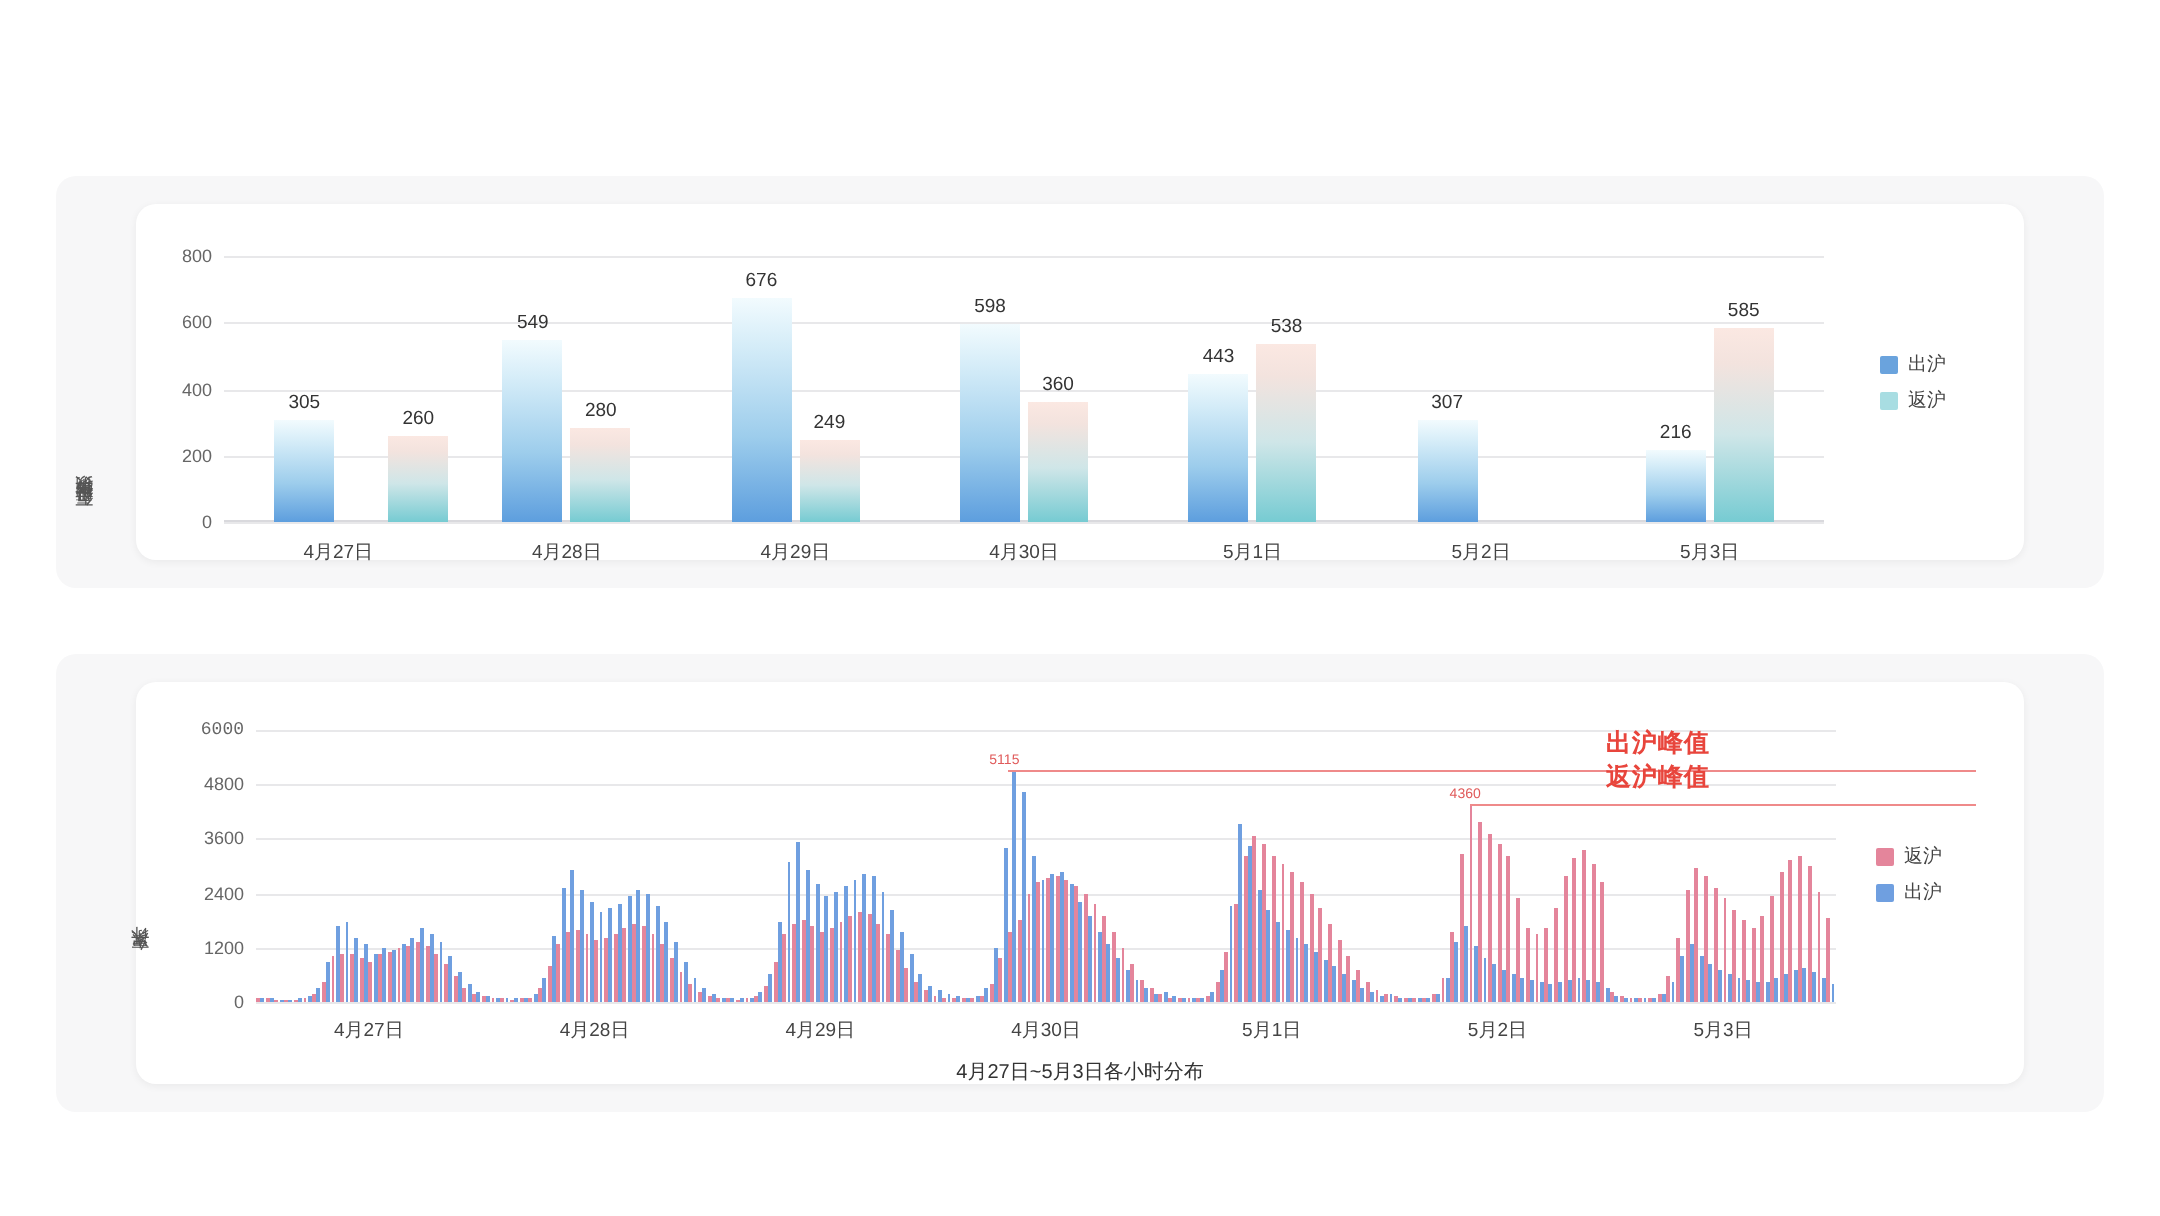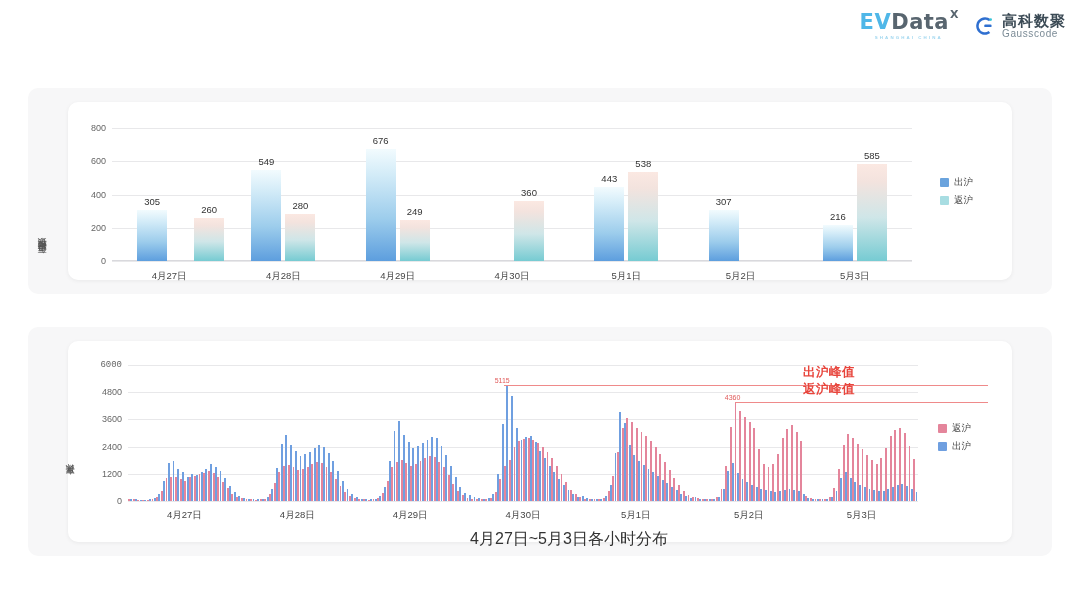--- a/index.html
+++ b/index.html
@@ -85,21 +85,21 @@
   .gridline {
     position: absolute; left: 0; right: 0; height: 1px;
     background: #e8e8ea;
   }
   .xlabel {
     position: absolute; transform: translateX(-50%);
     font-size: 9.5px; color: #444; white-space: nowrap;
   }
   .xcaption {
     position: absolute; left: 50%; transform: translateX(-50%);
-    font-size: 16px; color: #333; white-space: nowrap; margin-left: 29px;
+    font-size: 10px; color: #333; white-space: nowrap;
   }
 
   
   #chart1 { left: 112px; top: 128px; width: 800px; height: 133px; }
   #chart1 .plot { position: absolute; left: 0; top: 0; right: 0; bottom: 0; }
   .bar {
     position: absolute; bottom: 0; width: 30px;
   }
   .bar.out  { background: linear-gradient(to bottom, #f2fbfe 0%, #d4ecf8 22%, #9dcdec 62%, #5d9ede 100%); }
   .bar.back { background: linear-gradient(to bottom, #fbe8e2 0%, #f3e3de 18%, #cfe6e8 55%, #76cbd2 100%); }
@@ -138,45 +138,20 @@
   .peaklabel {
     position: absolute; font-size: 12.5px; font-weight: 700; color: #e8453c;
     transform: translateY(-50%); white-space: nowrap; letter-spacing: .5px;
   }
 </style>
 </head>
 <body>
 
 <div class="page">
 
-  <div class="logo-bar">
-
-    <div class="logo-ev">
-      <div class="logo-ev-main">
-        <span class="ev">EV</span>
-          <span class="data">Data</span>
-          <span class="logo-ev-x">X</span>
-      </div>
-      <div class="logo-ev-sub">SHANGHAI CHINA</div>
-    </div>
-
-    <div class="logo-gc">
-      <span class="gc-mark">
-        <svg width="22" height="22" viewBox="0 0 22 22">
-          <path d="M11 2.2a8.8 8.8 0 1 0 5.2 15.9l-1.6-2.1A6.2 6.2 0 1 1 11 4.8c1.5 0 2.9.55 4 1.45l1.7-2A8.75 8.75 0 0 0 11 2.2Z" fill="#2f6fd0"></path>
-          <rect x="10.2" y="9.6" width="7.4" height="2.5" rx="1.2" fill="#2f6fd0"></rect>
-          <rect x="15.4" y="3.3" width="2.6" height="2.6" rx="1.3" fill="#35c4d8"></rect>
-        </svg>
-      </span>
-      <span class="logo-gc-text">
-        <span class="logo-gc-cn">高科数聚</span>
-        <span class="logo-gc-en">Gausscode</span>
-      </span>
-    </div>
-  </div>
 
   <div class="panel" id="panel1">
     <div class="panel-inner"></div>
   </div>
 
 
   <div class="chart" id="chart1">
     <div class="axis-y-title" id="c1-ytitle" style="left: -76px; top: 6px; height: 127px;">每万辆出行车辆数</div>
     <div class="plot" id="c1-plot">
         <div class="gridline" style="top: 133px;"></div>
@@ -195,20 +170,23 @@
           <div class="bar-val">549</div>
         </div>
         <div class="bar back" style="height: 46.55px; left: 173.429px;">
           <div class="bar-val">280</div>
         </div>
         <div class="bar out" style="height: 112.385px; left: 253.714px;">
           <div class="bar-val">676</div>
         </div>
         <div class="bar back" style="height: 41.3963px; left: 287.714px;">
           <div class="bar-val">249</div>
+        </div>
+        <div class="bar out" style="height: 99.4175px; left: 368px;">
+          <div class="bar-val">598</div>
         </div>
         <div class="bar back" style="height: 59.85px; left: 402px;">
           <div class="bar-val">360</div>
         </div>
         <div class="bar out" style="height: 73.6487px; left: 482.286px;">
           <div class="bar-val">443</div>
         </div>
         <div class="bar back" style="height: 89.4425px; left: 516.286px;">
           <div class="bar-val">538</div>
         </div>

